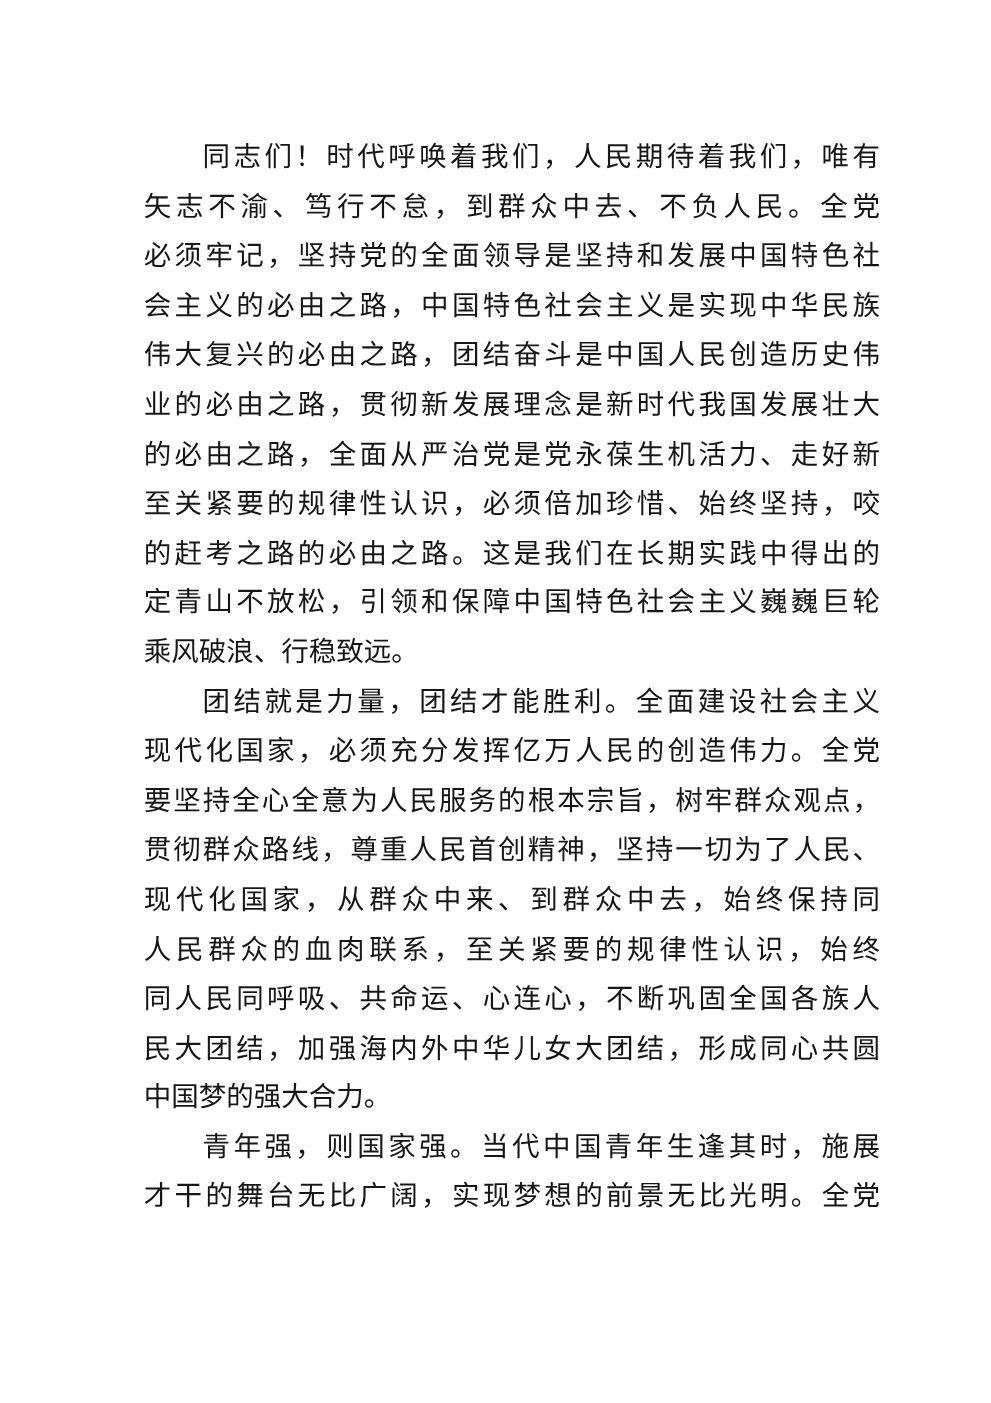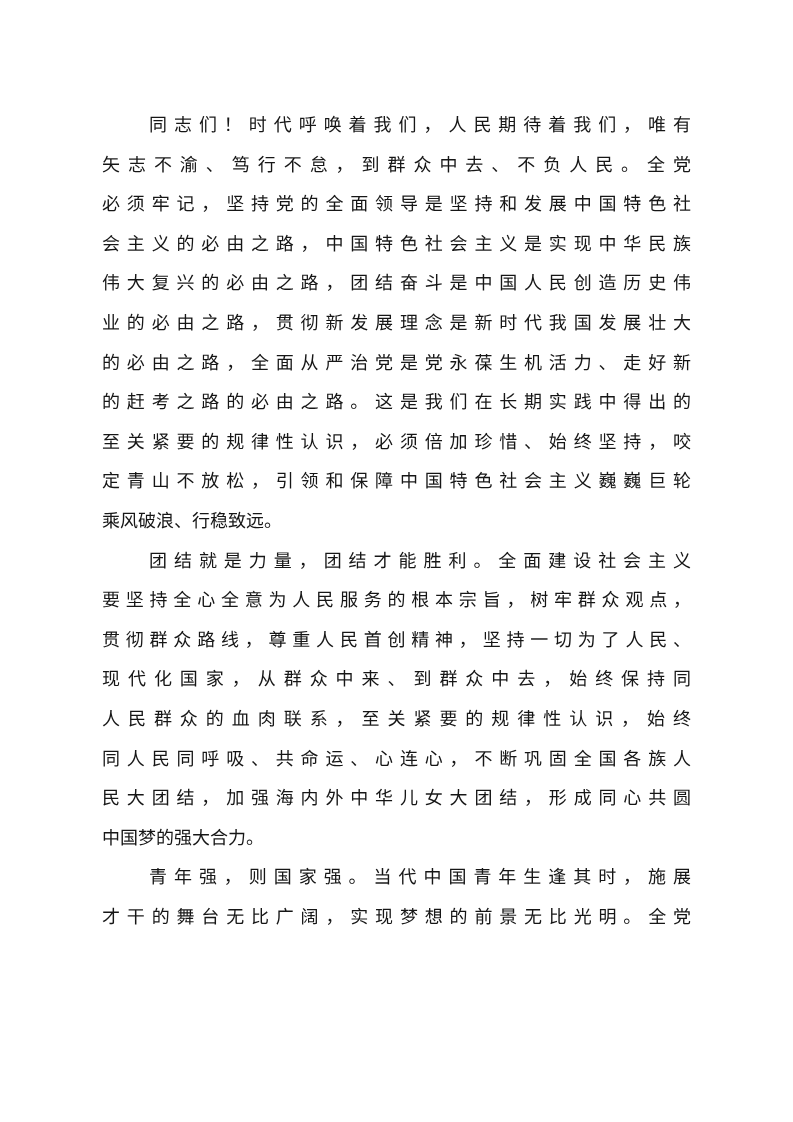--- a/index.html
+++ b/index.html
@@ -15,24 +15,24 @@
   .page {
     position: relative;
     width: 793px;
     height: 1122px;
     background: #ffffff;
     color: #161616;
     font-family: "Liberation Serif", "DejaVu Serif", serif;
   }
   .text-block {
     position: absolute;
-    left: 102px;
+    left: 115px;
     top: 106px;
     width: 589px;
-    font-size: 18px;
+    font-size: 22px;
     line-height: 39.6px;
   }
   .para {
     margin: 0;
     padding: 0;
   }
   .line {
     height: 39.6px;
     overflow: hidden;
     text-align: justify;
@@ -55,28 +55,29 @@
   <div class="text-block">
 
     <div class="para">
       <div class="line indent">同志们！时代呼唤着我们，人民期待着我们，唯有</div>
       <div class="line">矢志不渝、笃行不怠，到群众中去、不负人民。全党</div>
       <div class="line">必须牢记，坚持党的全面领导是坚持和发展中国特色社</div>
       <div class="line">会主义的必由之路，中国特色社会主义是实现中华民族</div>
       <div class="line">伟大复兴的必由之路，团结奋斗是中国人民创造历史伟</div>
       <div class="line">业的必由之路，贯彻新发展理念是新时代我国发展壮大</div>
       <div class="line">的必由之路，全面从严治党是党永葆生机活力、走好新</div>
+      <div class="line">至关紧要的规律性认识，必须倍加珍惜、始终坚持，咬</div>
       <div class="line">的赶考之路的必由之路。这是我们在长期实践中得出的</div>
-      <div class="line">至关紧要的规律性认识，必须倍加珍惜、始终坚持，咬</div>
       <div class="line">定青山不放松，引领和保障中国特色社会主义巍巍巨轮</div>
       <div class="line end">乘风破浪、行稳致远。</div>
     </div>
 
     <div class="para">
       <div class="line indent">团结就是力量，团结才能胜利。全面建设社会主义</div>
+      <div class="line">现代化国家，必须充分发挥亿万人民的创造伟力。全党</div>
       <div class="line">要坚持全心全意为人民服务的根本宗旨，树牢群众观点，</div>
       <div class="line">贯彻群众路线，尊重人民首创精神，坚持一切为了人民、</div>
       <div class="line">现代化国家，从群众中来、到群众中去，始终保持同</div>
       <div class="line">人民群众的血肉联系，至关紧要的规律性认识，始终</div>
       <div class="line">同人民同呼吸、共命运、心连心，不断巩固全国各族人</div>
       <div class="line">民大团结，加强海内外中华儿女大团结，形成同心共圆</div>
       <div class="line end">中国梦的强大合力。</div>
     </div>
 
     <div class="para">

